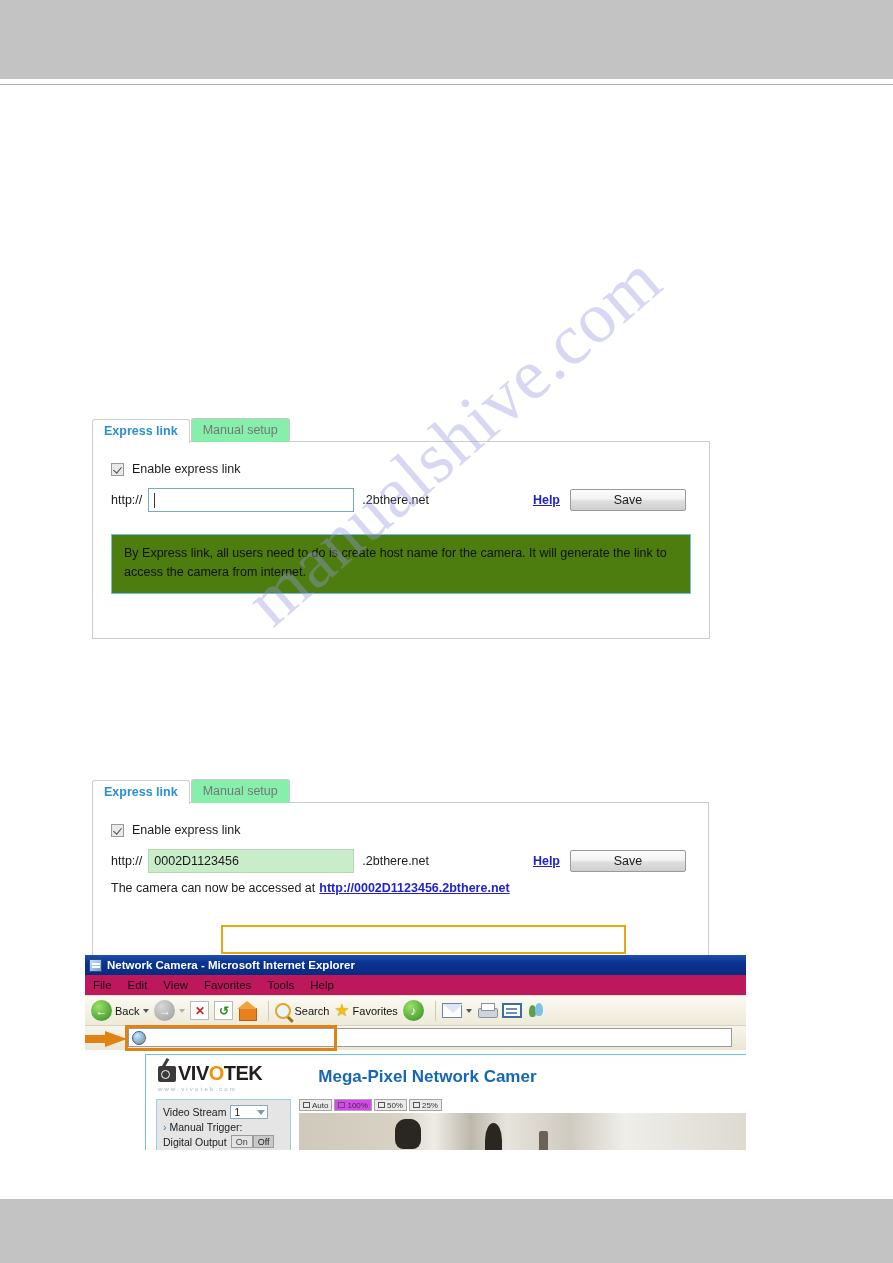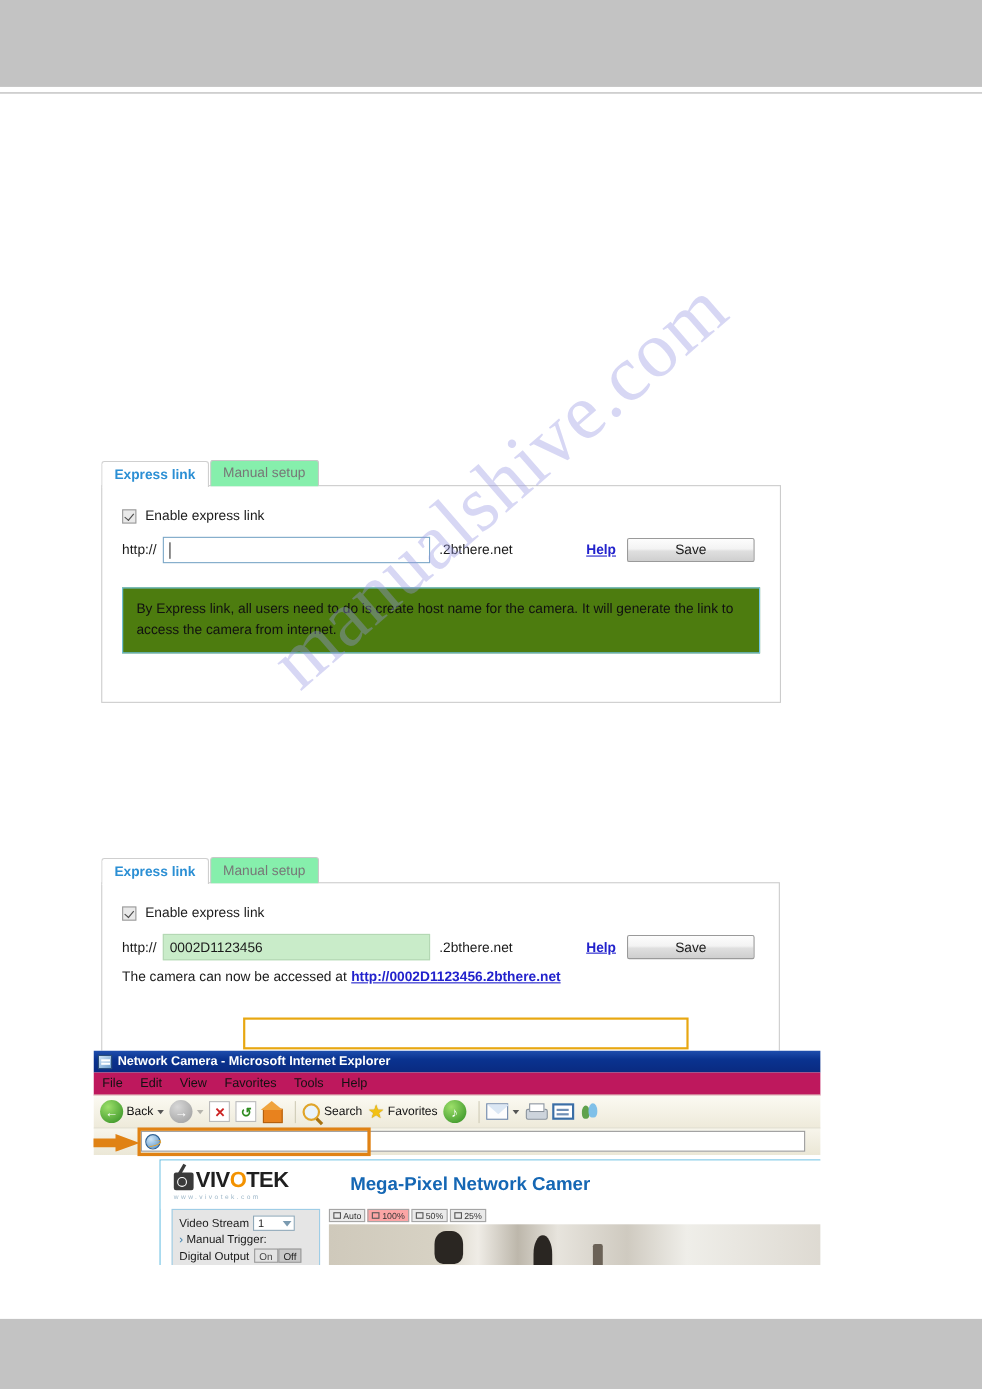--- a/index.html
+++ b/index.html
@@ -96,21 +96,21 @@
     width:4px; height:7px;
     border:solid #4a4a4a;
     border-width:0 1.6px 1.6px 0;
     transform: rotate(40deg);
   }
   .chk-label { font-size:12.5px; color:#1a1a1a; }
 
   .url-row { margin: 12px 0 0 18px; }
   .url-proto { font-size:12.5px; color:#1a1a1a; margin-right:6px; }
   .host-input {
-    height:24px; width:243px;
+    height:24px; width:206px;
     border:1px solid #7aa7c7;
     background:#ffffff;
     font-size:12.5px;
     padding:0 5px;
     color:#1a1a1a;
     font-family:"Liberation Sans", sans-serif;
     display:flex; align-items:center;
   }
   .host-input.filled {
     background:#c9ecc9;
@@ -368,21 +368,21 @@
   .onoff span.sel-on { background:#c9c9c9; color:#222; }
   .arrow-bullet { color:#3a7fae; margin-right:3px; }
   .cam-video-col { margin-left:8px; flex:1; }
   .zoom-bar { display:flex; gap:2px; margin-bottom:2px; }
   .zoom-btn {
     font-size:8px; height:12px; line-height:11px;
     padding:0 3px;
     border:1px solid #a5a5a5; background:#eaeaea; color:#333;
     display:flex; align-items:center; gap:2px;
   }
-  .zoom-btn.active { background:#fca5a5; }
+  .zoom-btn.active { background:#d946ef; }
   .zb-ico { width:7px;height:6px;border:1px solid #555;display:inline-block; }
   .video-status {
     background:#000; color:#fff; font-size:10px;
     padding:1px 4px; height:15px; line-height:13px;
   }
   .video-frame {
     height:52px;
     background:linear-gradient(to right,#cfc9bb 0%,#d7d2c4 22%,#efece6 30%,#bdb7ab 38%,#e7e4dd 46%,#cfcac0 60%,#efeee9 72%,#ddd9d1 100%);
     position:relative; overflow:hidden;
   }

